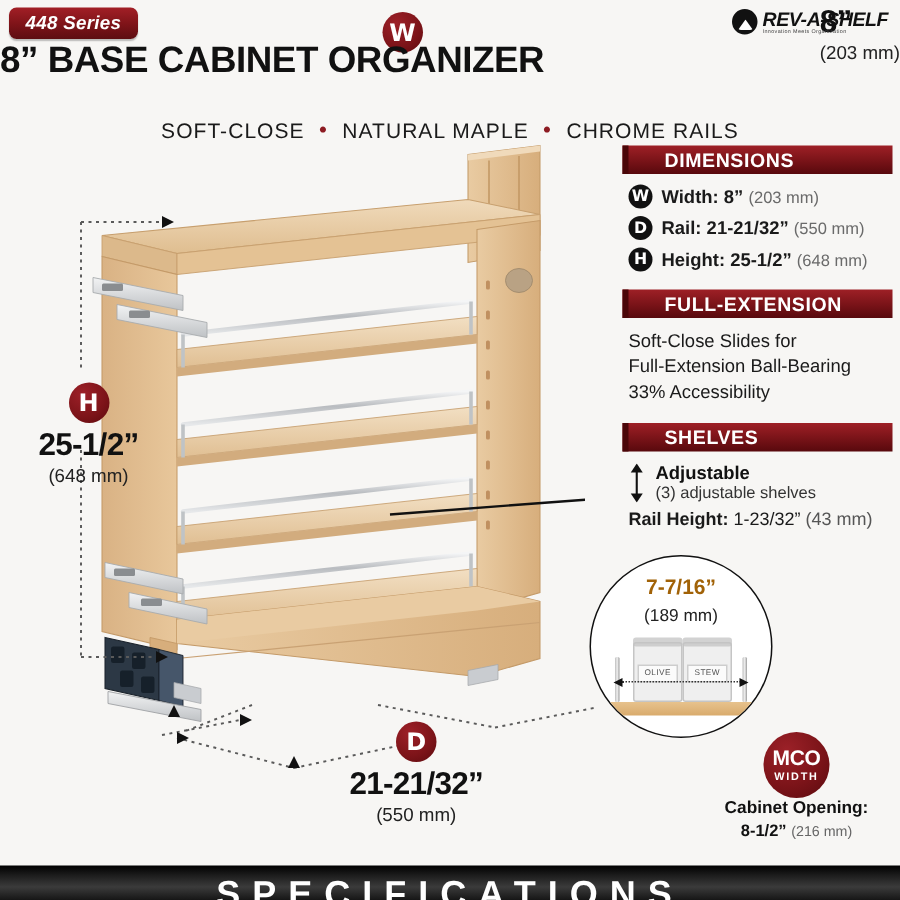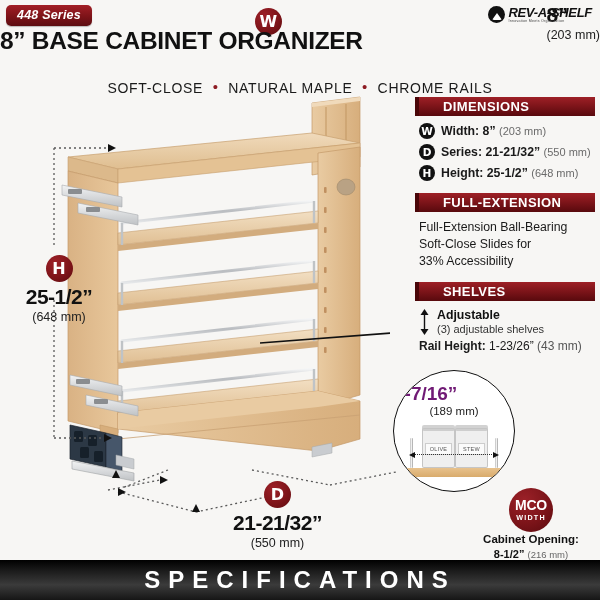--- a/index.html
+++ b/index.html
@@ -75,21 +75,21 @@
   .rail-line{font-size:12px;color:#1a1a1a;margin-top:3px;}
   .rail-line b{font-weight:bold;}
   .rail-line .mm{color:#555;}
 
   
   .callout{
     position:absolute;left:393px;top:370px;width:120px;height:120px;
     border-radius:50%;background:#fff;border:1.4px solid #111;
     overflow:hidden;
   }
-  .callout-t1{position:absolute;left:0;right:0;top:12px;text-align:left;font-size:19px;font-weight:bold;color:#701a75;}
+  .callout-t1{position:absolute;left:0;right:0;top:12px;text-align:center;font-size:14px;font-weight:bold;color:#a16207;}
   .callout-t2{position:absolute;left:0;right:0;top:34px;text-align:center;font-size:11.5px;color:#222;}
   .callout-scene{position:absolute;left:0;right:0;bottom:14px;height:60px;}
   .c-base{position:absolute;left:12px;right:12px;bottom:0;height:9px;background:linear-gradient(180deg,#e7c28d,#d9ab6c);border-radius:1px;}
   .c-post{position:absolute;bottom:9px;width:3px;height:30px;background:linear-gradient(90deg,#bdbdbd,#f0f0f0,#9a9a9a);border-radius:1px;}
   .c-post.l{left:16px;}
   .c-post.r{right:16px;}
   .c-jar{position:absolute;bottom:9px;width:31px;height:38px;background:rgba(225,225,225,.55);border:1px solid rgba(170,170,170,.6);border-radius:2px;}
   .c-jar .lid{position:absolute;left:-1px;right:-1px;top:-4px;height:6px;background:rgba(195,195,195,.75);border-radius:2px;}
   .c-jar .lbl{position:absolute;left:2px;right:2px;top:14px;height:10px;background:rgba(255,255,255,.75);border:1px solid rgba(160,160,160,.5);
     font-size:5.5px;text-align:center;line-height:10px;color:#555;letter-spacing:.3px;}
@@ -126,21 +126,21 @@
   }
   .dim-val{font-size:21px;font-weight:bold;color:#111;letter-spacing:-.5px;margin-top:3px;}
   .dim-mm{font-size:12.5px;color:#222;margin-top:1px;}
 
   #H-call{left:7px;top:255px;width:104px;}
   #W-call{left:55px;top:483px;display:flex;align-items:center;gap:10px;}
   #D-call{left:190px;top:481px;width:175px;}
 
   
   .banner{
-    position:absolute;left:0;right:0;bottom:0;height:40px;
+    position:absolute;left:0;right:0;bottom:0;height:23px;
     background:linear-gradient(180deg,#000 0%,#1c1c1c 28%,#3b3b3b 62%,#161616 100%);
     color:#fff;text-align:center;line-height:40px;
     font-size:24px;font-weight:bold;letter-spacing:8px;
   }
 
   
   #product{position:absolute;left:60px;top:95px;width:330px;height:390px;}
   .lead{position:absolute;}
 </style>
 </head>
@@ -344,58 +344,58 @@
         <div class="dim-badge">W</div>
         <div class="dim-txt">
           <span>Width:</span>
           <span>8”</span>
           <span class="mm">(203 mm)</span>
         </div>
       </div>
       <div class="dim-row">
         <div class="dim-badge">D</div>
         <div class="dim-txt">
-          <span>Series:</span>
+          <span>Rail:</span>
           <span>21-21/32”</span>
           <span class="mm">(550 mm)</span>
         </div>
       </div>
       <div class="dim-row">
         <div class="dim-badge">H</div>
         <div class="dim-txt">
           <span>Height:</span>
           <span>25-1/2”</span>
           <span class="mm">(648 mm)</span>
         </div>
       </div>
     </div>
 
     <div class="sec-head" style="margin-top:12px">FULL-EXTENSION</div>
     <div class="sec-body">
+      <div class="body-line">Soft-Close Slides for</div>
       <div class="body-line">Full-Extension Ball-Bearing</div>
-      <div class="body-line">Soft-Close Slides for</div>
       <div class="body-line">33% Accessibility</div>
     </div>
 
     <div class="sec-head" style="margin-top:12px">SHELVES</div>
     <div class="sec-body">
       <div class="shelf-row">
         <svg class="updown" viewBox="0 0 11 26">
           <line x1="5.5" y1="3" x2="5.5" y2="23" stroke="#111" stroke-width="1.4"></line>
           <polygon points="5.5,0 9.5,6 1.5,6" fill="#111"></polygon>
           <polygon points="5.5,26 9.5,20 1.5,20" fill="#111"></polygon>
         </svg>
         <div>
           <div class="shelf-a">Adjustable</div>
           <div class="shelf-b">(3) adjustable shelves</div>
         </div>
       </div>
       <div class="rail-line">
         <b>Rail Height:</b>
-        <span>1-23/26”</span>
+        <span>1-23/32”</span>
         <span class="mm">(43 mm)</span>
       </div>
     </div>
   </div>
 
   <div class="callout">
     <div class="callout-t1">7-7/16”</div>
     <div class="callout-t2">(189 mm)</div>
     <div class="callout-scene">
       <div class="c-jar a">

